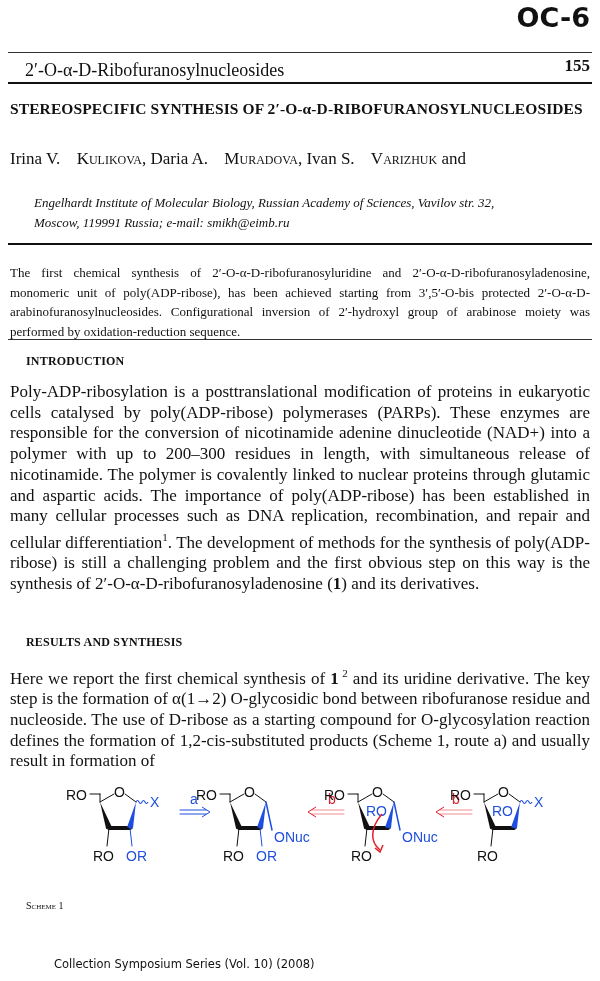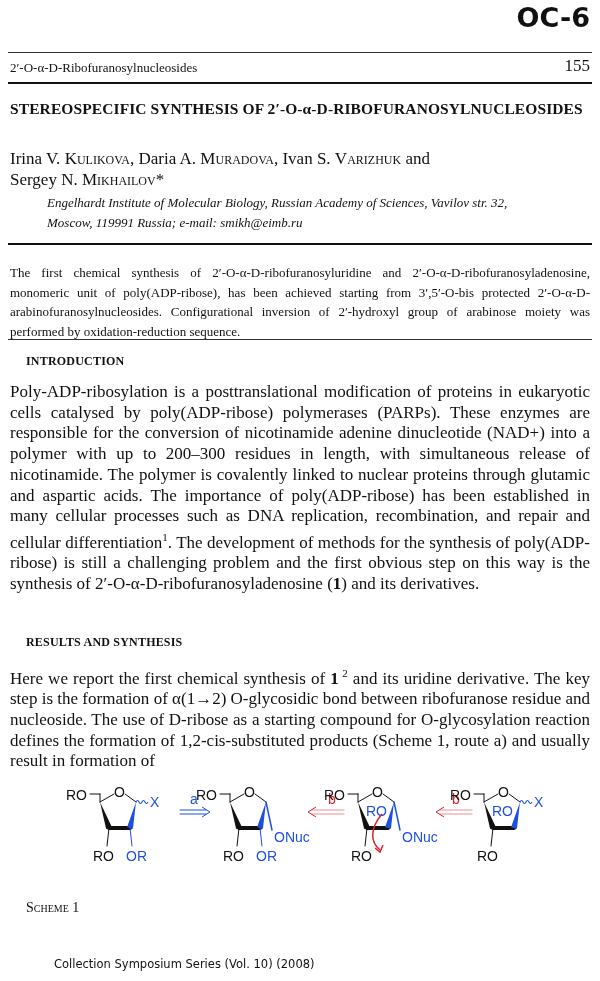--- a/index.html
+++ b/index.html
@@ -2,46 +2,46 @@
 <html><head>
 <meta charset="utf-8">
 <style>
   html, body { margin:0; padding:0; background:#fff; }
   body { width:600px; height:981px; position:relative; overflow:hidden;
          font-family:"Liberation Serif","DejaVu Serif",serif; color:#111; }
   .abs { position:absolute; }
   .oc { right:10px; top:2px; font-family:"DejaVu Sans","Liberation Sans",sans-serif; font-weight:bold; font-size:27px; color:#111; }
   .rule { left:8px; right:8px; height:0; border-top:1px solid #333; }
   .rule.thick { border-top:2px solid #111; }
-  .running { left:10px; top:60px; font-size:13px; }
-  .pagenum { right:10px; top:56px; font-size:17px; font-weight:normal; }
+  .running { left:25px; top:60px; font-size:18px; }
+  .pagenum { right:10px; top:56px; font-size:17px; font-weight:bold; }
   .title { left:10px; top:100px; font-size:15.5px; font-weight:bold; letter-spacing:0.1px;text-align:center; }
   .authors { left:10px; top:148px; font-size:17px; line-height:21px; width:560px; }
-  .sc { font-variant:small-caps; }
-  .affil { left:47px; top:193px; font-size:13px; font-style:italic; line-height:20px; width:540px; }
+  .sc { font-variant:small-caps;margin-left:12px; }
+  .affil { left:34px; top:193px; font-size:13px; font-style:italic; line-height:20px; width:540px; }
   .abstract { left:10px; top:263px; width:580px; font-size:13px; line-height:19.6px; text-align:justify; }
   .section { left:26px; font-size:12px; font-weight:bold; letter-spacing:0.2px; }
   .para { left:10px; width:580px; font-size:17px; line-height:20.7px; text-align:justify;font-family:Liberation Serif, serif; }
-  .scheme-label { left:26px; top:900px; font-size:14px; font-variant:small-caps; }
+  .scheme-label { left:26px; top:900px; font-size:10px; font-variant:small-caps; }
   .footer { left:10px; top:957px; font-family:"DejaVu Sans","Liberation Sans",sans-serif; font-size:11.5px;margin-left:44px; }
   svg text { font-family:"Liberation Sans","DejaVu Sans",sans-serif; }
 </style>
 </head>
 <body>
 
 <div class="abs oc">OC-6</div>
 <div class="abs rule" style="top:52px"></div>
 <div class="abs running">2′-O-α-D-Ribofuranosylnucleosides</div>
 <div class="abs pagenum">155</div>
 <div class="abs rule thick" style="top:82px"></div>
 
 <div class="abs title">STEREOSPECIFIC SYNTHESIS OF 2′-O-α-D-RIBOFURANOSYLNUCLEOSIDES</div>
 
 <div class="abs authors">
-  <span><span>Irina V. </span><span class="sc">Kulikova</span><span>, </span></span><span><span>Daria A. </span><span class="sc">Muradova</span><span>, </span></span><span><span>Ivan S. </span><span class="sc">Varizhuk</span><span> and </span></span><br><span><span>Sergey N. </span><span class="sc">Mikhailov</span><span>*</span></span>
+  <span><span>Irina V. </span><span class="sc">Kulikova</span><span>, </span></span><span><span>Daria A. </span><span class="sc">Muradova</span><span>, </span></span><span><span>Ivan S. </span><span class="sc">Varizhuk</span><span> and </span></span><br>
 </div>
 
 <div class="abs affil">
   <div>Engelhardt Institute of Molecular Biology, Russian Academy of Sciences, Vavilov str. 32,</div>
   <div>Moscow, 119991 Russia; e-mail: smikh@eimb.ru</div>
 </div>
 
 <div class="abs rule thick" style="top:243px"></div>
 
 <div class="abs abstract">The first chemical synthesis of 2′-O-α-D-ribofuranosyluridine and 2′-O-α-D-ribofuranosyladenosine, monomeric unit of poly(ADP-ribose), has been achieved starting from 3′,5′-O-bis protected 2′-O-α-D-arabinofuranosylnucleosides. Configurational inversion of 2′-hydroxyl group of arabinose moiety was performed by oxidation-reduction sequence.</div>

